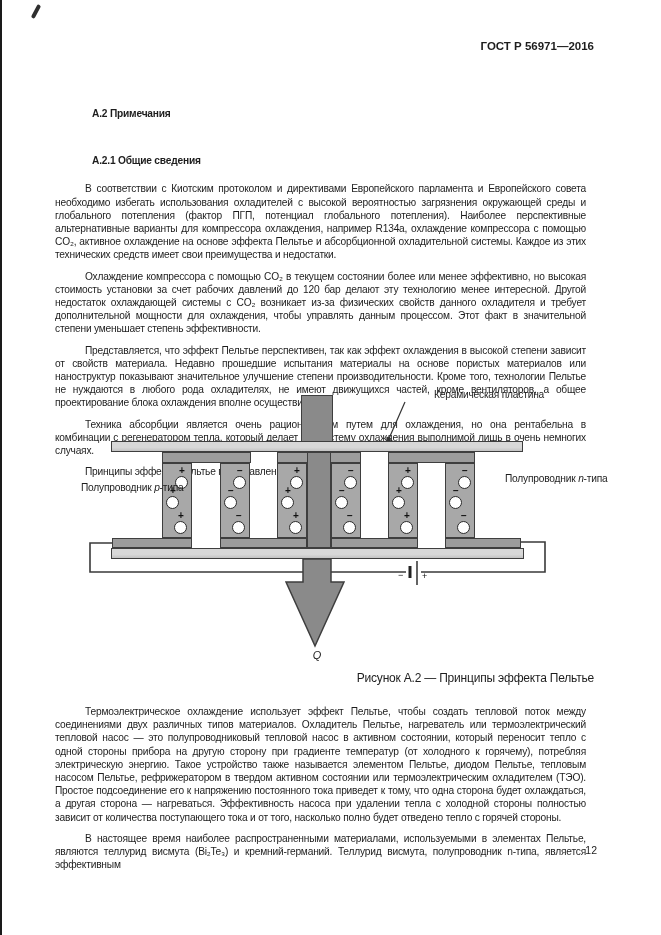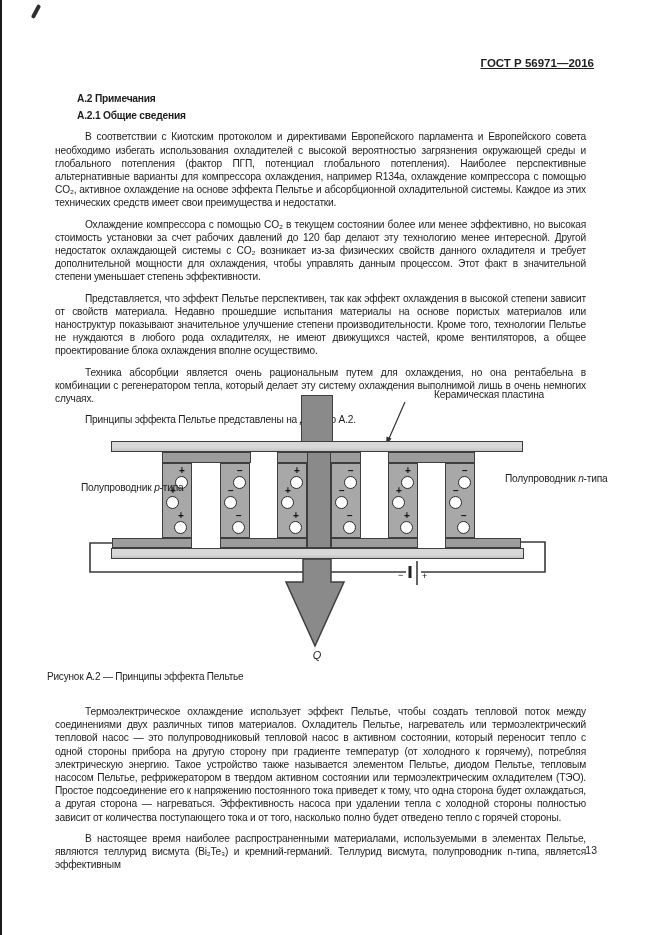--- a/index.html
+++ b/index.html
@@ -3,32 +3,32 @@
 <meta charset="utf-8">
 <style>
   html,body { margin:0; padding:0; background:#e8e8e8; }
   .pg {
     position:relative; width:661px; height:935px; background:#ffffff;
     font-family:"Liberation Sans", sans-serif; color:#1d1d1d; overflow:hidden;
     margin:0 auto;
   }
   .edge { position:absolute; left:0; top:0; width:2px; height:935px; background:#1a1a1a; }
   .artifact { position:absolute; left:34px; top:4px; width:4px; height:15px; background:#2f2f2f; transform:rotate(28deg); border-radius:2px; }
-  .hdr { position:absolute; top:57px; right:67px; font-size:11.5px; font-weight:bold; letter-spacing:0;text-decoration:underline; }
+  .hdr { position:absolute; top:40px; right:67px; font-size:11.5px; font-weight:bold; letter-spacing:0; }
   .txt {
     position:absolute; left:47px; width:547px;
     font-size:10.2px; line-height:13.2px; letter-spacing:-0.2px;
     text-align:justify;
   }
   .txt p { margin:8px; text-indent:30px; }
-  .txt h4 { margin:0; font-size:10.2px; text-indent:30px; font-weight:bold; }
+  .txt h4 { margin:15px; font-size:10.2px; text-indent:30px; font-weight:bold; }
   .gap4 { height:4px; }
   .b1 { top:92px; }
   .b2 { top:697px; }
-  .cap { position:absolute; left:47px; top:671px; width:547px; text-align:left; font-size:10px; letter-spacing:-0.2px; }
+  .cap { position:absolute; left:47px; top:671px; width:547px; text-align:right; font-size:12px; letter-spacing:-0.2px; }
   .pno { position:absolute; top:844px; right:64px; font-size:10.5px; }
 
   
   .fig { position:absolute; left:0; top:385px; width:661px; height:300px; }
   .fig .lbl { position:absolute; font-size:10.2px; letter-spacing:-0.2px; white-space:nowrap;padding-left:28px; }
   .plate {
     position:absolute; height:11px; box-sizing:border-box;
     background:linear-gradient(var(--plate,#d7d7d7) 60%, var(--plate2,#c4c4c4) 100%);
     border:1.5px solid var(--line,#3e3e3e);
   }
@@ -162,14 +162,14 @@
     <div class="q">Q</div>
   </div>
 
   <div class="cap">Рисунок А.2 — Принципы эффекта Пельтье</div>
 
   <div class="txt b2">
     <p>Термоэлектрическое охлаждение использует эффект Пельтье, чтобы создать тепловой поток между соединениями двух различных типов материалов. Охладитель Пельтье, нагреватель или термоэлектрический тепловой насос — это полупроводниковый тепловой насос в активном состоянии, который переносит тепло с одной стороны прибора на другую сторону при градиенте температур (от холодного к горячему), потребляя электрическую энергию. Такое устройство также называется элементом Пельтье, диодом Пельтье, тепловым насосом Пельтье, рефрижератором в твердом активном состоянии или термоэлектрическим охладителем (ТЭО). Простое подсоединение его к напряжению постоянного тока приведет к тому, что одна сторона будет охлаждаться, а другая сторона — нагреваться. Эффективность насоса при удалении тепла с холодной стороны полностью зависит от количества поступающего тока и от того, насколько полно будет отведено тепло с горячей стороны.</p>
     <p>В настоящее время наиболее распространенными материалами, используемыми в элементах Пельтье, являются теллурид висмута (Bi₂Te₃) и кремний-германий. Теллурид висмута, полупроводник n-типа, является эффективным</p>
   </div>
 
-  <div class="pno">13</div>
+  <div class="pno">12</div>
 </div>
 
 </body></html>

